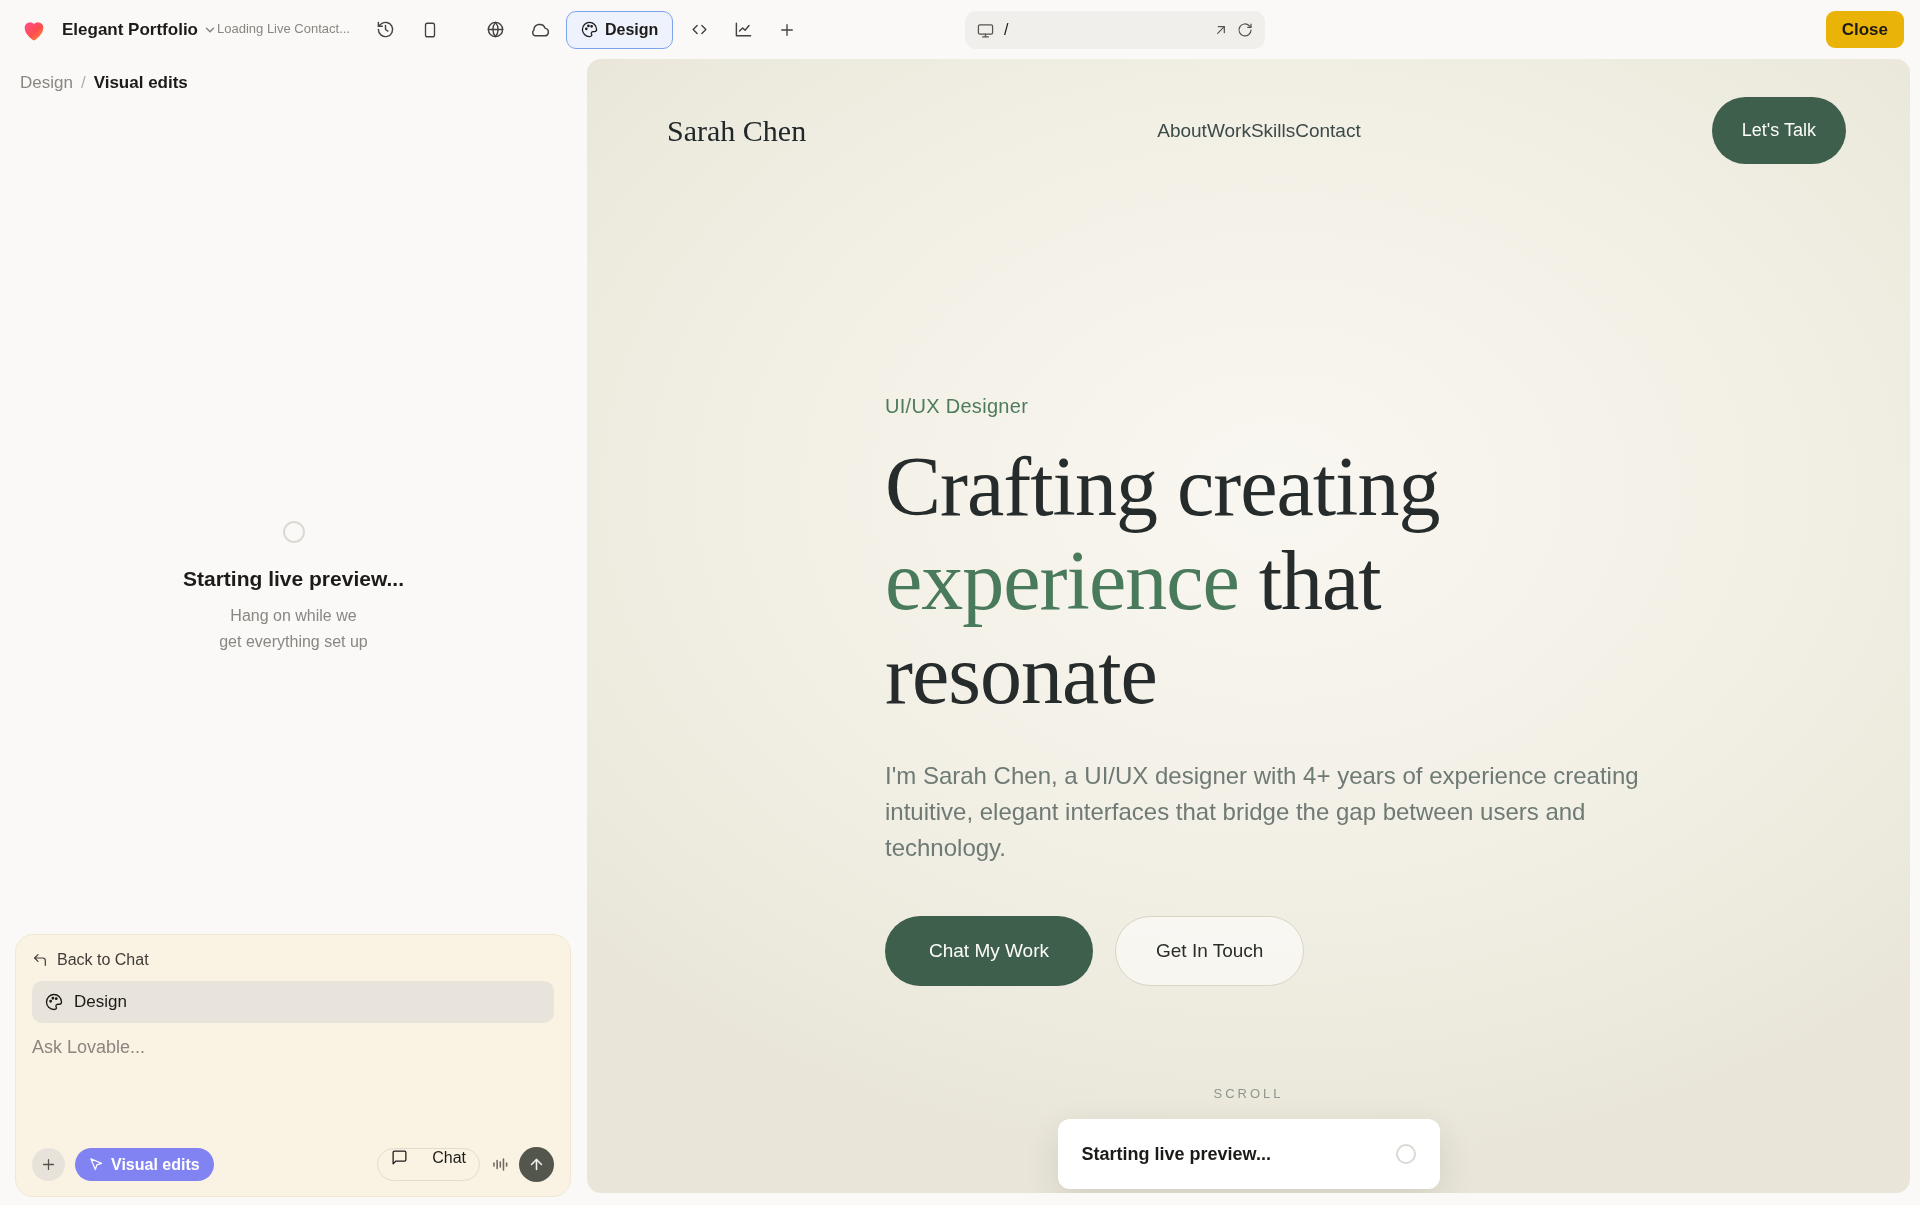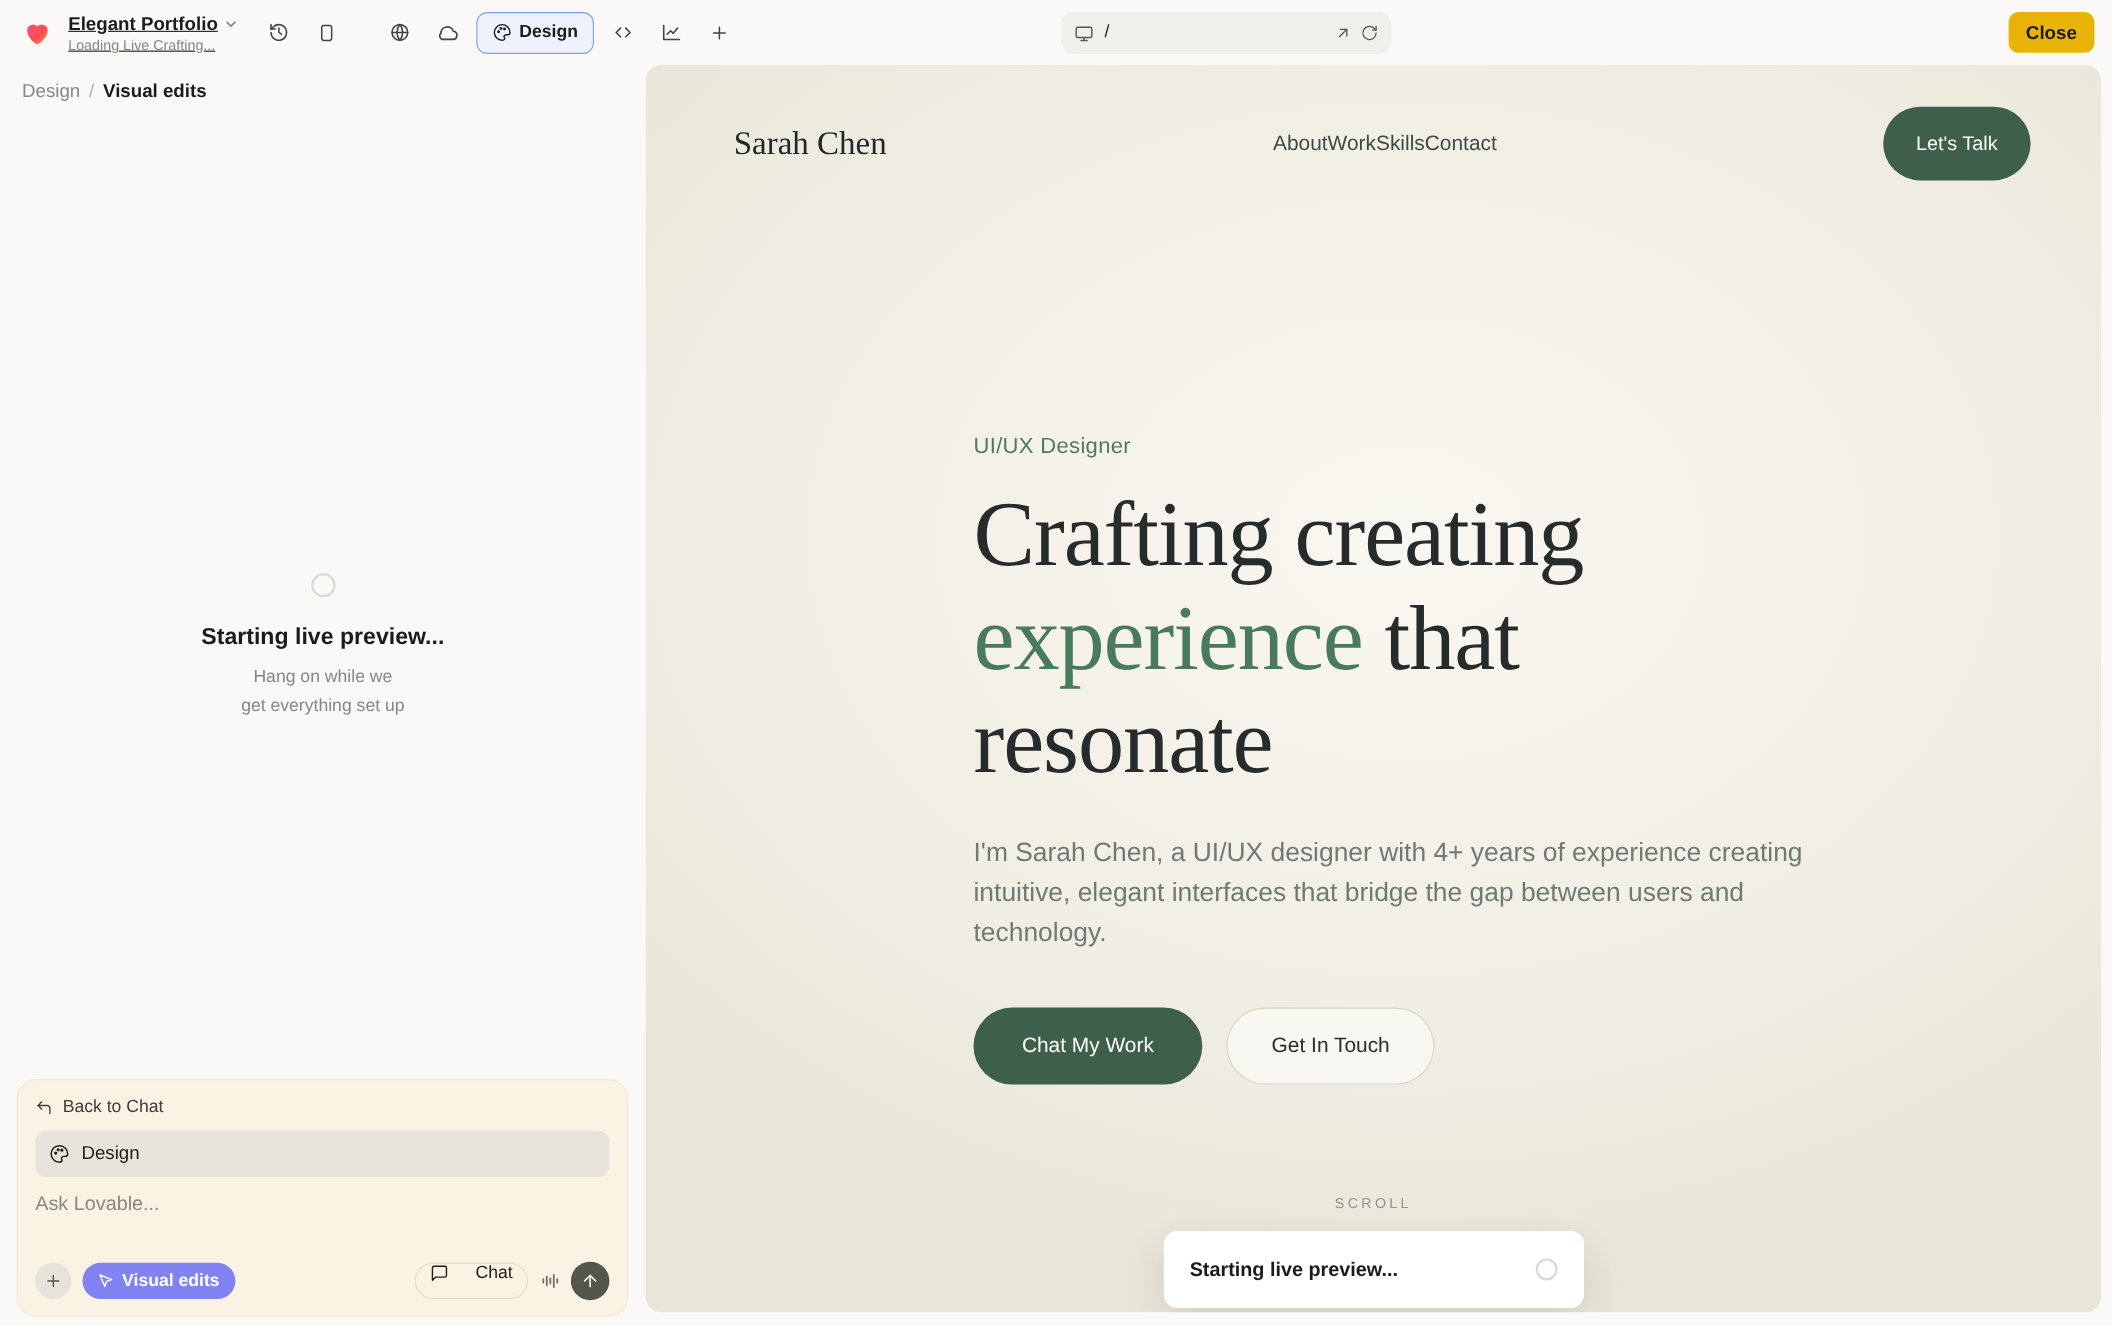--- a/index.html
+++ b/index.html
@@ -3,21 +3,21 @@
 <meta charset="utf-8">
 <style>
   * { margin:0; padding:0; box-sizing:border-box; }
   html,body { width:1920px; height:1205px; overflow:hidden; }
   body { font-family:"Liberation Sans", sans-serif; background:#faf9f7; color:#1d1b18; position:relative; }
 
   
   .topbar { position:absolute; top:0; left:0; width:1920px; height:59px; display:flex; align-items:center; padding:0 18px; background:#faf9f7; }
   .tb-left { display:flex; align-items:center; gap:8px; }
   .logo { width:32px; height:32px; display:flex; align-items:center; justify-content:center; margin-right:4px; }
-  .proj { display:flex; flex-direction:column; margin-right:10px;text-decoration:underline; }
+  .proj { display:flex; flex-direction:row; margin-right:10px; }
   .proj-name-row { display:flex; align-items:center; gap:5px; }
   .proj-name { font-size:17px; font-weight:bold; color:#1d1b18; }
   .proj-status { font-size:13px; color:#8a8680; margin-top:1px; }
   .icon-btn { width:36px; height:36px; border:none; background:transparent; border-radius:9px; display:flex; align-items:center; justify-content:center; color:#45423d; cursor:pointer; }
   .gap-sm { width:14px; }
   .design-btn { display:flex; align-items:center; gap:7px; height:38px; padding:0 14px; border:1.5px solid #7ea3ee; background:#edf2fd; border-radius:10px; font-size:16px; font-weight:bold; color:#1d1b18; cursor:pointer; }
   .urlbar { position:absolute; left:965px; top:11px; width:300px; height:38px; background:#f1efec; border-radius:11px; display:flex; align-items:center; padding:0 12px; gap:10px; color:#57534e; }
   .url-path { font-size:16px; color:#1d1b18; flex:1; }
   .url-actions { display:flex; align-items:center; gap:8px; color:#57534e; }
   .close-btn { position:absolute; right:16px; top:11px; height:37px; padding:0 16px; background:#eab308; border:none; border-radius:9px; font-size:17px; font-weight:bold; color:#1d1b18; cursor:pointer; }
@@ -27,21 +27,21 @@
   .breadcrumb { display:flex; align-items:center; gap:8px; padding:14px 20px; font-size:17px; }
   .bc-root { color:#8a8680; cursor:pointer; }
   .bc-sep { color:#b6b2ab; }
   .bc-current { color:#1d1b18; font-weight:bold; }
   .loading-state { position:absolute; top:462px; left:0; width:100%; display:flex; flex-direction:column; align-items:center; text-align:center; }
   .spinner { width:22px; height:22px; border:2.5px solid #dcd9d3; border-radius:50%; }
   .loading-title { margin-top:24px; font-size:21px; font-weight:bold; color:#1d1b18; }
   .loading-sub { margin-top:12px; font-size:16px; color:#8a8680; line-height:1.6; }
 
   
-  .chat-panel { position:absolute; left:15px; right:16px; bottom:8px; height:216px; background:#faf3e4; border:1px solid #f1e8d4; border-radius:18px; padding:16px 16px 14px 16px; display:flex; flex-direction:column; }
+  .chat-panel { position:absolute; left:15px; right:16px; bottom:8px; height:263px; background:#faf3e4; border:1px solid #f1e8d4; border-radius:18px; padding:16px 16px 14px 16px; display:flex; flex-direction:column; }
   .back-row { display:flex; align-items:center; gap:9px; font-size:16px; color:#3f3c38; cursor:pointer; width:fit-content; }
   .design-row { margin-top:12px; display:flex; align-items:center; gap:11px; background:#e8e4dc; border-radius:10px; padding:11px 13px; font-size:17px; color:#1d1b18; cursor:pointer; }
   .ask-input { margin-top:14px; border:none; background:transparent; outline:none; font-size:18px; font-family:"Liberation Sans", sans-serif; color:#1d1b18; width:100%; }
   .ask-input::placeholder { color:#8a8680; }
   .panel-controls { margin-top:auto; display:flex; align-items:center; gap:10px; }
   .plus-btn { width:33px; height:33px; border-radius:50%; border:none; background:#e7e3da; color:#55514b; display:flex; align-items:center; justify-content:center; cursor:pointer; }
   .ve-pill { display:flex; align-items:center; gap:7px; height:33px; padding:0 14px; background:#8183f3; color:#fff; border:none; border-radius:17px; font-size:16px; font-weight:bold; cursor:pointer; }
   .spacer { flex:1; }
   .chat-pill { display:flex; align-items:flex-start; gap:24px; height:33px; padding:0 13px; background:transparent; border:1px solid #e2dccd; border-radius:17px; font-size:16px; color:#1d1b18; cursor:pointer; }
   .wave-btn { border:none; background:transparent; color:#6f6b64; display:flex; align-items:center; cursor:pointer; }
@@ -89,21 +89,21 @@
     </div>
     <div class="proj">
       <div class="proj-name-row">
         <span class="proj-name">Elegant Portfolio</span>
         <span>
           <svg width="14" height="14" viewBox="0 0 16 16" fill="none" stroke="#8a8680" stroke-width="1.8" stroke-linecap="round" stroke-linejoin="round">
               <path d="M4 6l4 4 4-4"></path>
             </svg>
         </span>
       </div>
-      <span class="proj-status">Loading Live Crafting...</span>
+      <span class="proj-status">Loading Live Contact...</span>
     </div>
 
     <button class="icon-btn">
       <svg width="19" height="19" viewBox="0 0 24 24" fill="none" stroke="currentColor" stroke-width="1.8" stroke-linecap="round" stroke-linejoin="round">
           <path d="M3 12a9 9 0 1 0 3-6.7L3 8"></path>
           <path d="M3 3v5h5"></path>
           <path d="M12 7v5l3 2"></path>
         </svg>
     </button>
     <button class="icon-btn">

